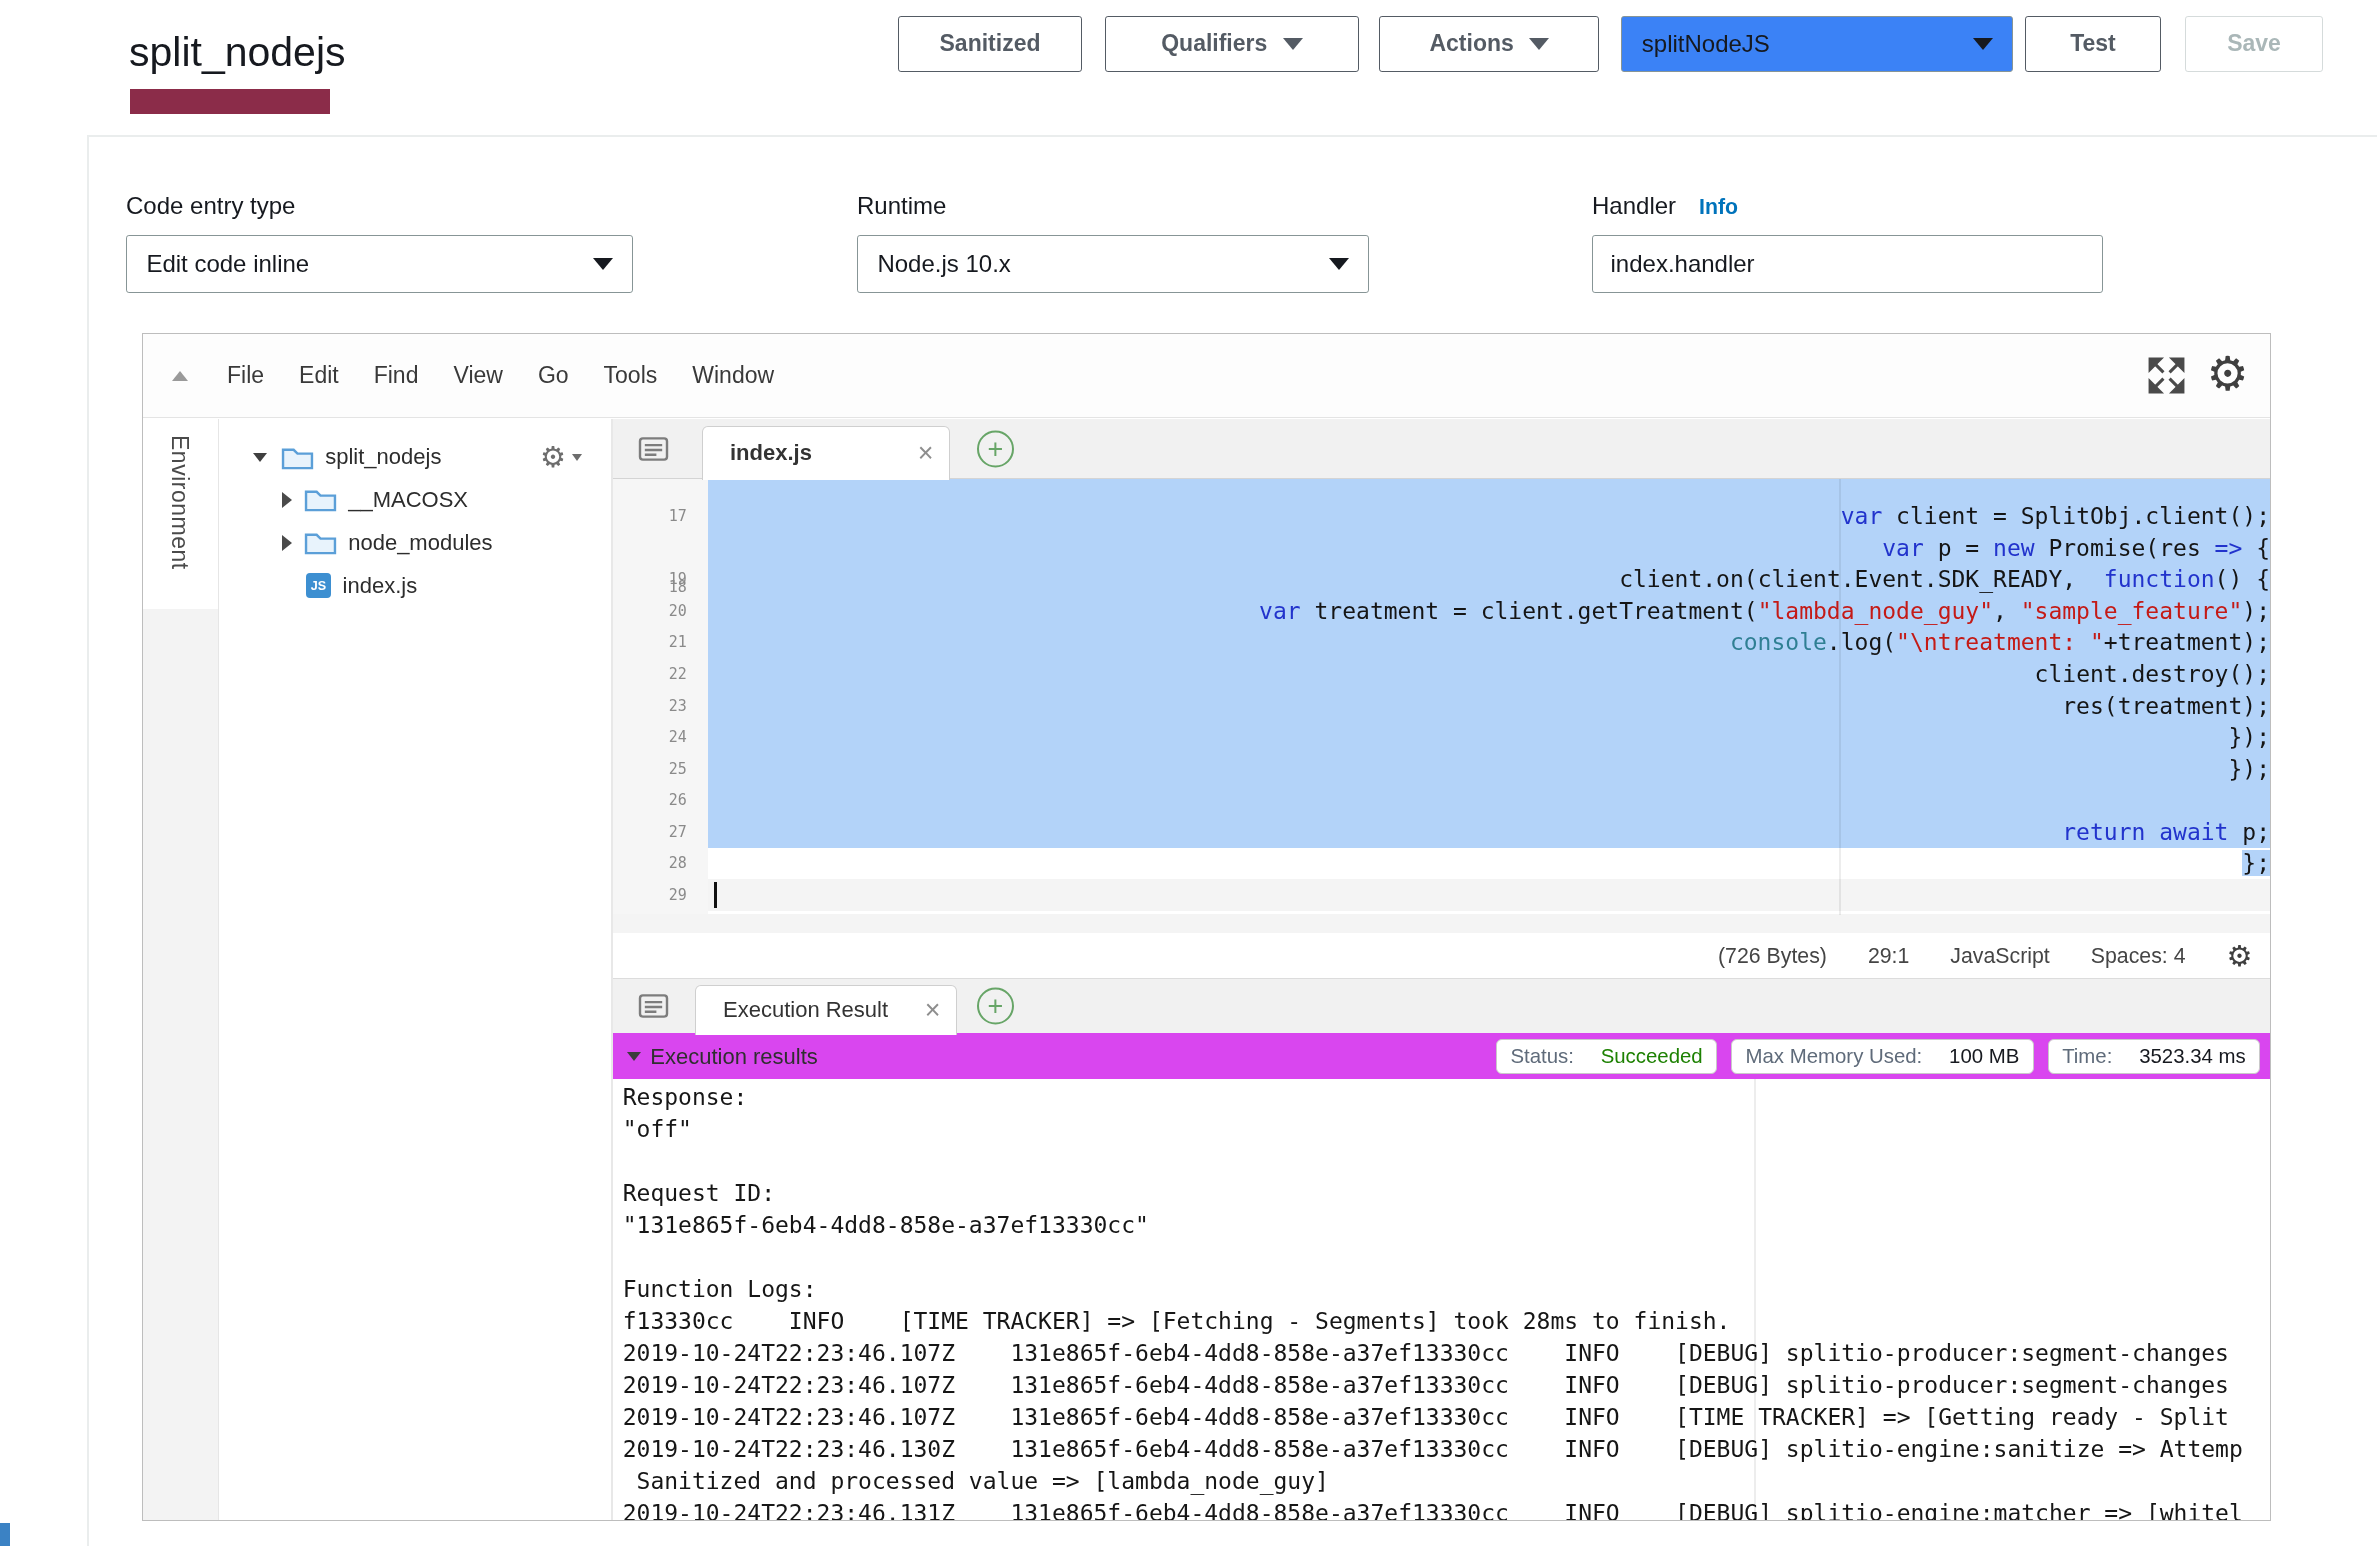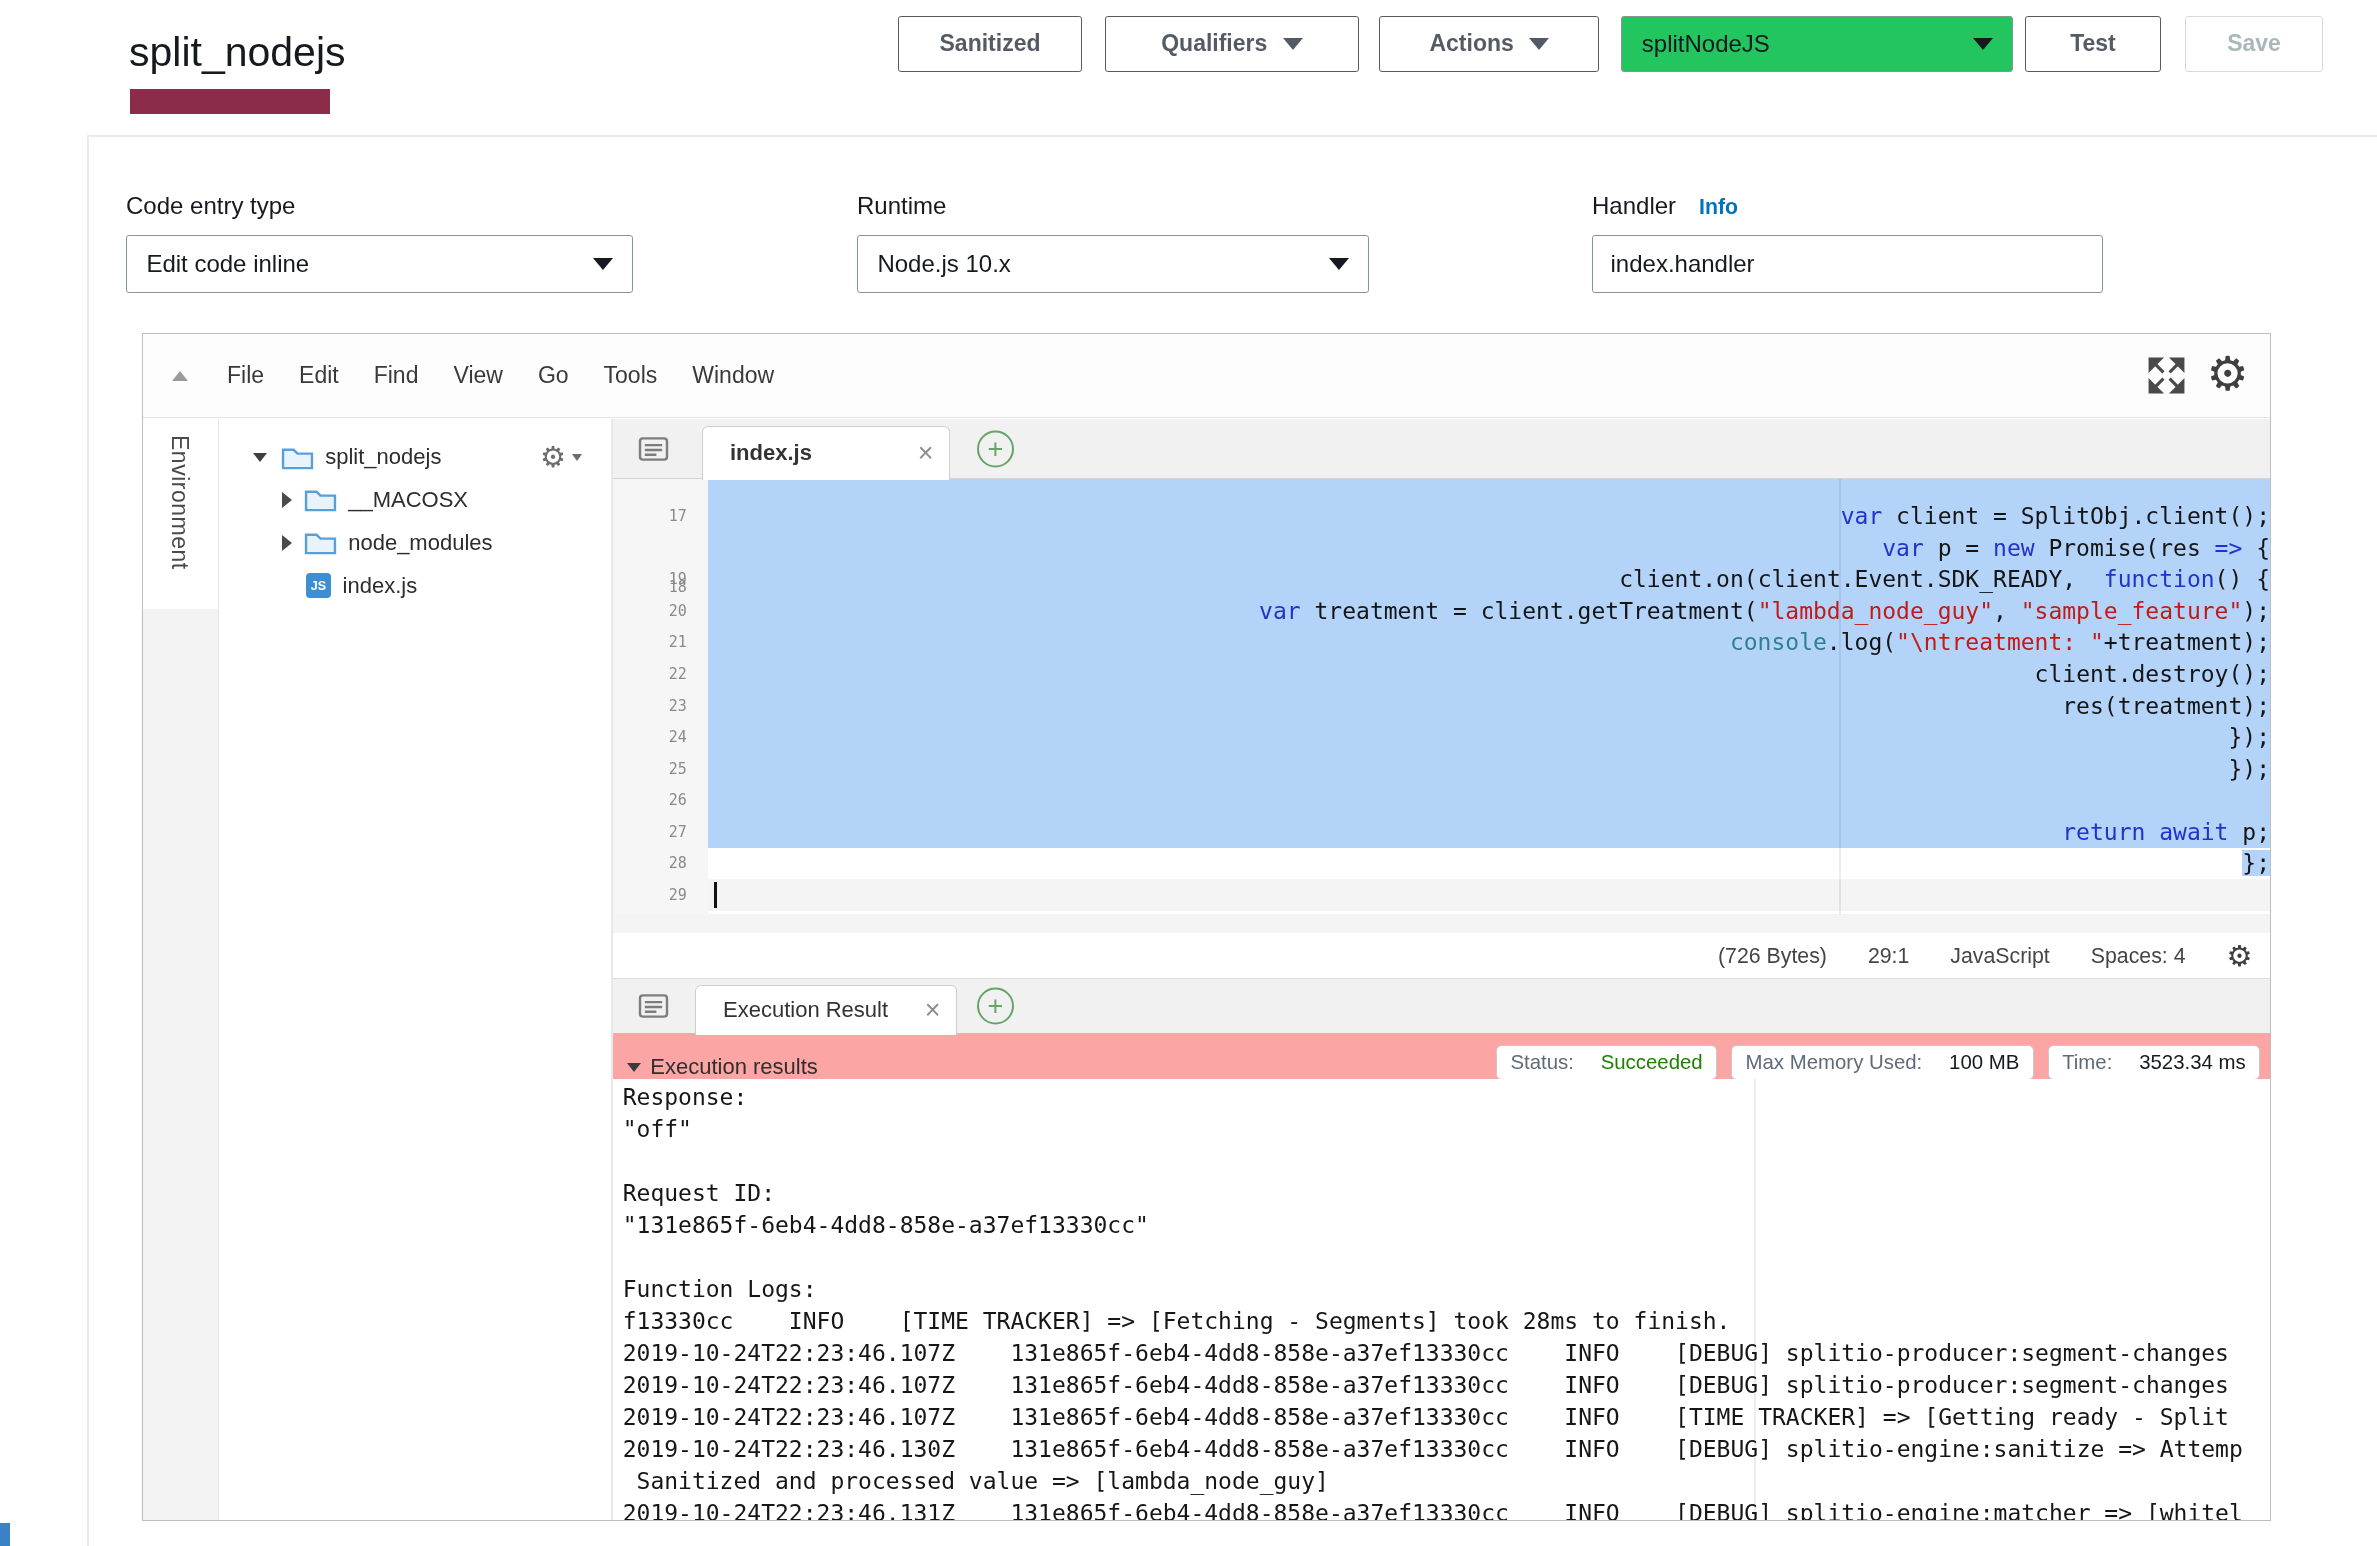--- a/index.html
+++ b/index.html
@@ -11,21 +11,21 @@
   .hdr h1{position:absolute;left:129px;top:29px;margin:0;font-size:41px;font-weight:500;color:#16191f;}
   .hdr-actions{position:absolute;left:898px;top:15.5px;height:56px;display:flex;align-items:stretch;}
   .btn{box-sizing:border-box;display:flex;align-items:center;justify-content:center;
        background:#fff;border:1.9px solid #545b64;border-radius:2.9px;
        font-size:23px;font-weight:700;color:#545b64;cursor:pointer;}
   .btn .cdown{margin-left:15.5px;}
   .b-throttle{width:184px;margin-right:23px;}
   .b-qual{width:254px;margin-right:20.4px;}
   .b-actions{width:220px;margin-right:22px;}
   .fn-select{box-sizing:border-box;width:392px;margin-right:11.6px;display:flex;align-items:center;
-       background:#22c55e;border:1.9px solid #879596;border-radius:2.9px;padding:0 19.4px;
+       background:#3b82f6;border:1.9px solid #879596;border-radius:2.9px;padding:0 19.4px;
        font-size:24px;font-weight:400;color:#16191f;cursor:pointer;}
   .fn-select .cdown{margin-left:auto;color:#16191f;}
   .b-test{width:136px;margin-right:24px;}
   .b-save{width:138px;color:#aab7b8;border-color:#d5dbdb;}
 
   .cdown{width:0;height:0;border-left:10.7px solid transparent;border-right:10.7px solid transparent;
          border-top:12.6px solid currentColor;}
   .cdown.sm{border-left-width:7.8px;border-right-width:7.8px;border-top-width:9.7px;}
   .cup{width:0;height:0;border-left:8.7px solid transparent;border-right:8.7px solid transparent;
        border-bottom:10.7px solid #9a9a9a;}
@@ -110,22 +110,22 @@
   .print-margin{position:absolute;left:1131px;top:0;bottom:0;width:1.9px;background:rgba(0,0,0,0.07);z-index:3;}
 
   .hscroll{position:absolute;left:470px;top:580px;right:0;height:19.4px;background:#f4f4f4;}
 
   .statusbar{position:absolute;left:470px;top:600px;right:0;height:45px;background:#fff;
        display:flex;align-items:center;justify-content:flex-end;gap:41px;padding-right:17.5px;
        font-size:21.3px;color:#454545;}
   .statusbar .gear{font-size:29px;}
   .status-item{cursor:pointer;}
 
-  .res-header{position:absolute;left:470px;top:699px;right:0;height:47px;background:#fca5a5;
-       border-bottom:1.9px solid #ddd;display:flex;align-items:flex-end;}
+  .res-header{position:absolute;left:470px;top:699px;right:0;height:47px;background:#d946ef;
+       border-bottom:1.9px solid #ddd;display:flex;align-items:center;}
   .res-toggle{display:flex;align-items:center;margin-left:13.6px;cursor:pointer;}
   .res-toggle .cdown{border-left-width:7.8px;border-right-width:7.8px;border-top-width:9.7px;color:#3c3c3c;}
   .res-title{margin-left:9.7px;font-size:22px;color:#2f2f2f;}
   .badges{margin-left:auto;margin-right:9.7px;display:flex;gap:13.6px;}
   .badge{height:35px;box-sizing:border-box;border:1.9px solid #c9c9c9;border-radius:5.8px;background:#fff;
        display:flex;align-items:center;padding:0 13.6px;font-size:20.4px;white-space:pre;gap:19px;}
   .badge .b-label{color:#5f6b7a;}
   .badge .b-value{margin-left:7.8px;color:#16191f;}
   .badge .b-value.ok{color:#1d8102;}
 

